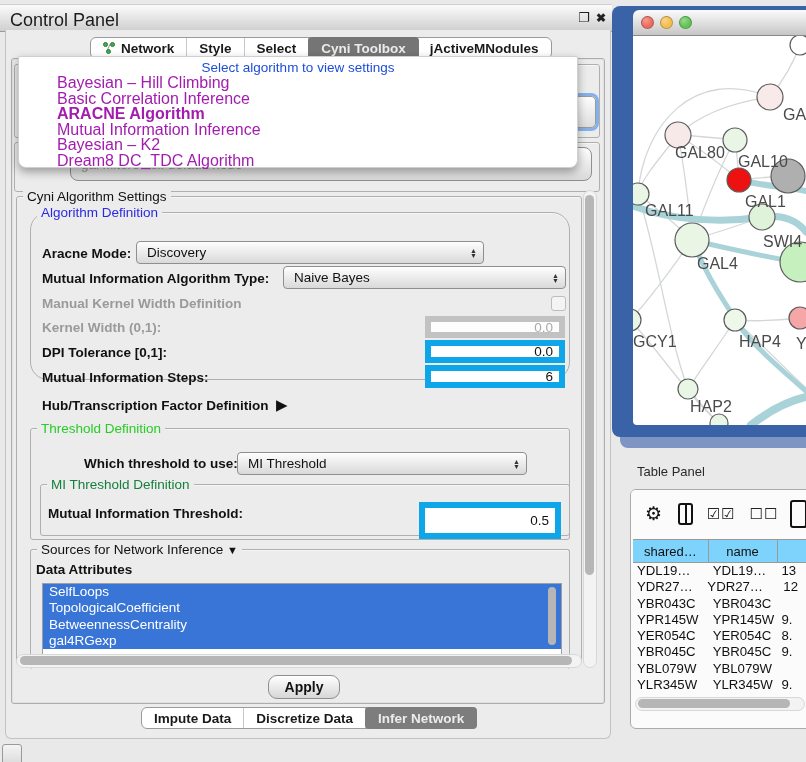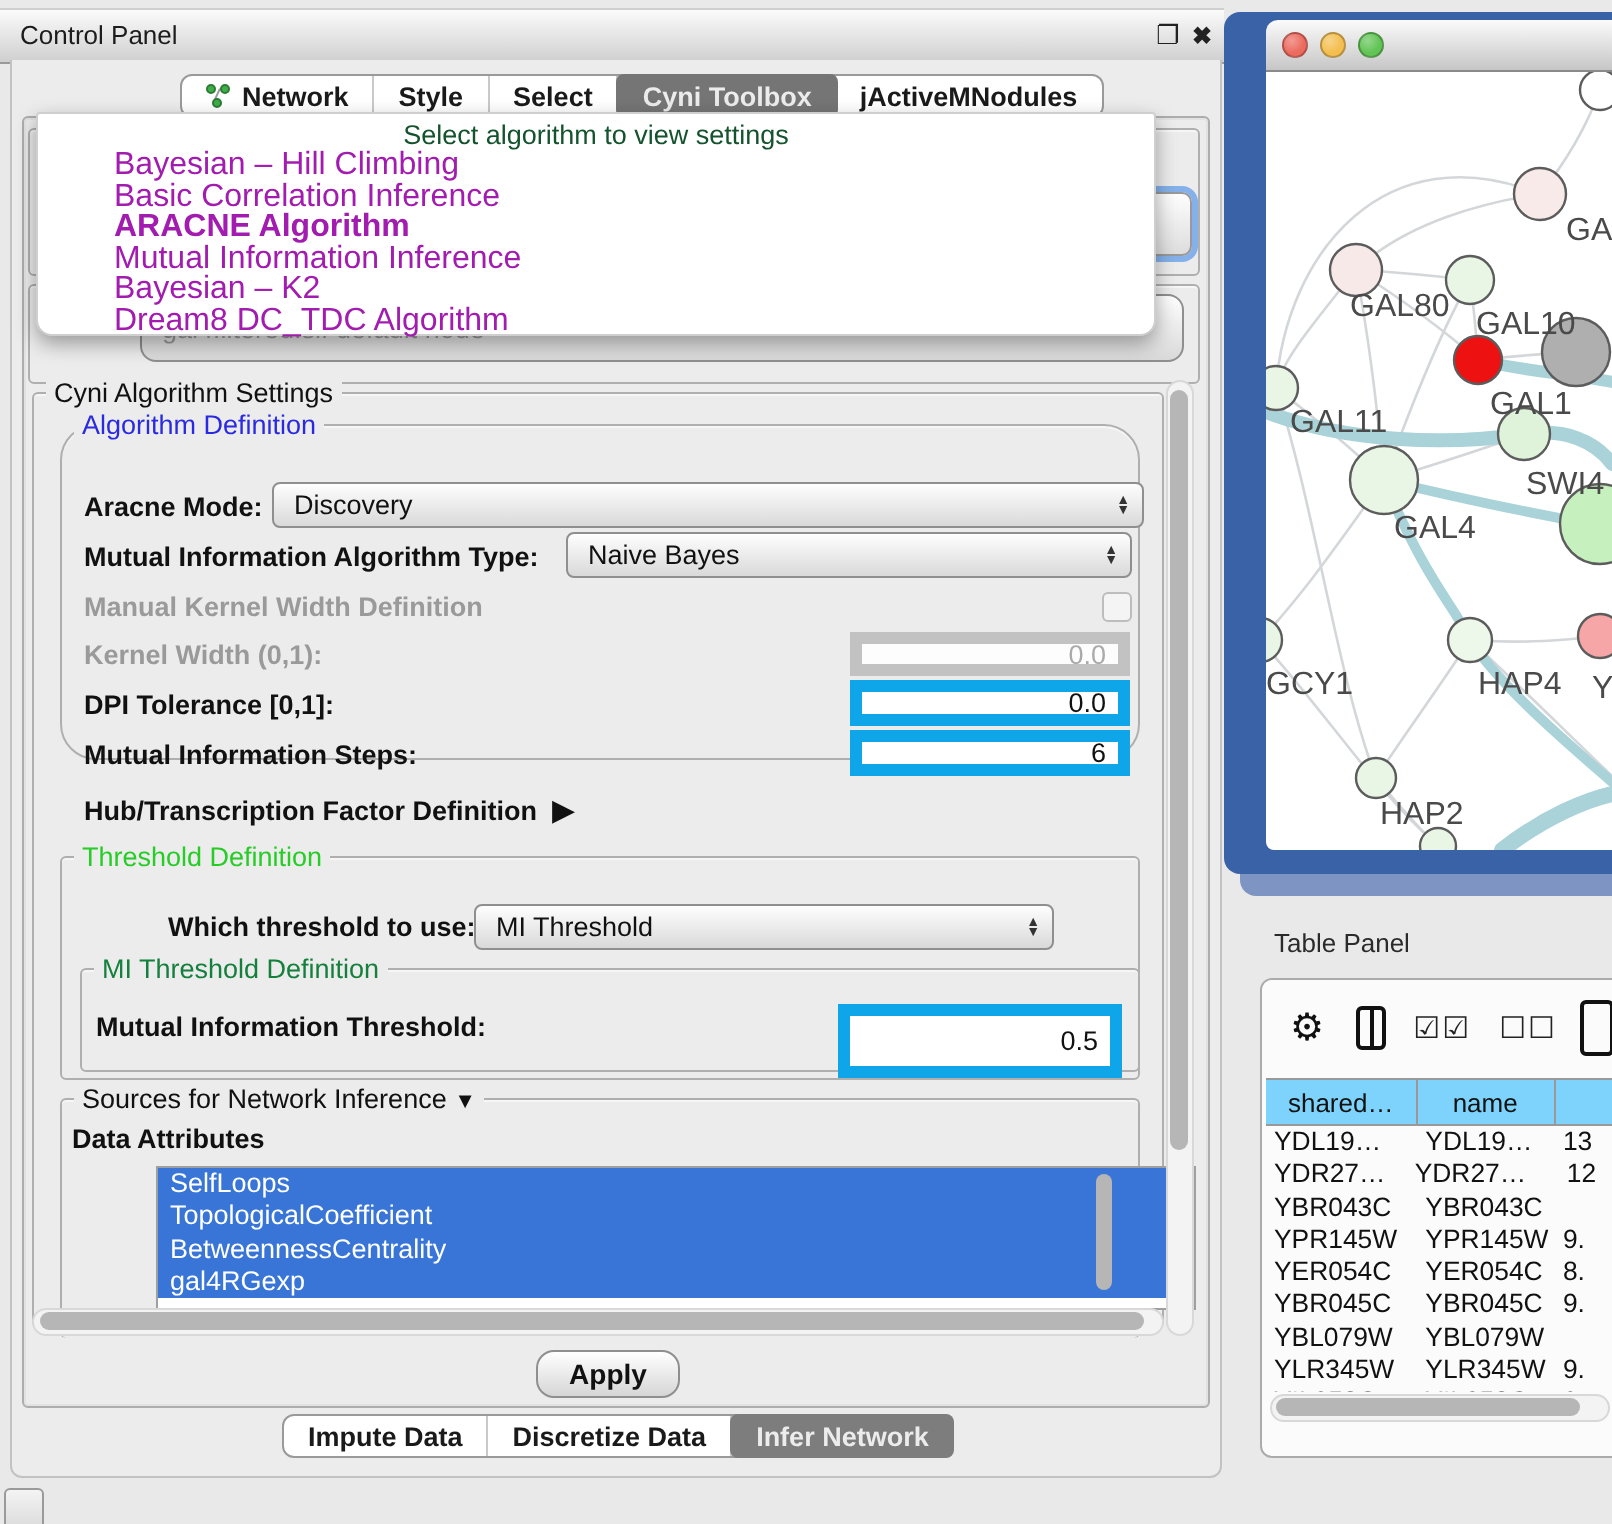--- a/index.html
+++ b/index.html
@@ -2,21 +2,21 @@
 <html><head>
 <meta charset="utf-8">
 <style>
   html,body{margin:0;padding:0;}
   body{width:806px;height:762px;position:relative;background:#E9E9E9;
        font-family:"Liberation Sans", sans-serif;font-size:13px;color:#111;overflow:hidden;}
   .abs{position:absolute;}
   
   .cp-titlebar{left:0;top:4;width:612px;height:26px;
     background:linear-gradient(#FBFBFB,#CFCFCF);border-bottom:1px solid #9a9a9a;border-top:1px solid #cfcfcf;}
-  .cp-title{left:10px;top:9px;font-size:13px;color:#1c1c1c;text-align:right;}
+  .cp-title{left:10px;top:9px;font-size:18px;color:#1c1c1c;text-align:right;}
   .cp-winbtn{top:9px;width:16px;height:16px;text-align:center;font-size:12px;color:#222;line-height:16px;cursor:default;}
   .cp-body{left:5px;top:30px;width:604px;height:708px;background:#ECECEC;
     border:1px solid #C2C2C2;border-top:none;border-radius:0 0 6px 6px;}
   
   .tabbar{background:#FFF;border:1px solid #9a9a9a;border-radius:6px;display:flex;align-items:stretch;height:22px;box-sizing:border-box;}
   .tab{display:flex;align-items:center;padding:0 12px;font-size:13.5px;font-weight:bold;color:#1a1a1a;border-right:1px solid #c9c9c9;white-space:nowrap;}
   .tab:last-child{border-right:none;}
   .tab.seltab{background:#757575;color:#ECECEC;border-right:none;margin:-1px;padding:1px 13px;border-radius:4px;}
   .neticon{width:12px;height:12px;margin-right:6px;position:relative;display:inline-block;}
   .neticon i{position:absolute;width:5px;height:5px;border-radius:50%;background:#3fae49;border:1px solid #2c7c34;box-sizing:border-box;}
@@ -41,21 +41,21 @@
   .sbtrackh{position:absolute;background:#F3F3F3;border:1px solid #D8D8D8;border-radius:7px;}
   
   .attrlist{position:absolute;background:#FFF;border:1px solid #9f9f9f;overflow:hidden;}
   .attritem{height:16.3px;line-height:16.3px;padding-left:6px;font-size:13.5px;color:#fff;background:#3875D7;white-space:nowrap;}
   
   .pushbtn{position:absolute;border:1px solid #8f8f8f;border-radius:9px;background:linear-gradient(#FFFFFF,#D6D6D6);
     font-size:14px;font-weight:bold;display:flex;align-items:center;justify-content:center;}
   
   .popup{left:18px;top:56px;width:560px;height:112px;background:#FFF;border:1px solid #cfcfcf;
     border-radius:2px 2px 8px 8px;box-shadow:0 4px 10px rgba(0,0,0,0.35);z-index:50;padding-top:3px;box-sizing:border-box;}
-  .phead{text-align:center;color:#14532d;font-size:13.5px;height:15px;}
+  .phead{text-align:center;color:#1d4ed8;font-size:13.5px;height:15px;}
   .pitem{padding-left:4px;font-size:16px;height:15.6px;line-height:15.6px;color:#a21caf;white-space:nowrap;margin-left:34px;}
   .pitem.sel{font-weight:bold;}
   
   .netframe{left:612px;top:6px;width:194px;height:431px;background:#3A63A7;border-radius:8px 0 0 8px;}
   .netframe-light{left:620px;top:437px;width:186px;height:11px;background:#7E95C3;border-radius:0 0 0 8px;}
   .nettitle{left:633px;top:10px;width:173px;height:26px;background:linear-gradient(#FBFBFB,#C6C6C6);
     border-bottom:1px solid #8a8a8a;border-radius:6px 0 0 0;display:flex;align-items:center;padding-left:8px;box-sizing:border-box;}
   .light{width:13px;height:13px;border-radius:50%;margin-right:6px;box-sizing:border-box;}
   .netcanvas{left:633px;top:36px;width:173px;height:389px;background:#FFF;border-radius:0 0 0 4px;overflow:hidden;}
   
@@ -110,21 +110,21 @@
 <div class="abs" style="left:14px;top:188px;width:583px;height:480px;">
 
   <div class="group" style="left:2px;top:8px;width:564px;height:466px;">
     <span class="gtitle">Cyni Algorithm Settings</span>
   </div>
 
   <div class="group" style="left:16px;top:24px;width:538px;height:166px;border-radius:18px;">
     <span class="gtitle" style="color:#2A2AE0;">Algorithm Definition</span>
   </div>
   <span class="lbl" style="left:28px;top:58px;">Aracne Mode:</span>
-  <div class="combo" style="left:122px;top:53px;width:436px;height:23px;">
+  <div class="combo" style="left:122px;top:53px;width:348px;height:23px;">
     <span>Discovery</span>
     <span class="spin">
         <span>▲</span>
         <span>▼</span>
       </span>
   </div>
   <span class="lbl" style="left:28px;top:83px;">Mutual Information Algorithm Type:</span>
   <div class="combo" style="left:269px;top:78px;width:283px;height:23px;">
     <span>Naive Bayes</span>
     <span class="spin">
@@ -169,21 +169,21 @@
     <span>0.5</span>
   </div>
 
   <div class="group" style="left:16px;top:361px;width:538px;height:119px;border-bottom:none;">
     <span class="gtitle">
       <span>Sources for Network Inference</span>
       <span style="font-size:11px;">▼</span>
     </span>
   </div>
   <span class="lbl" style="left:22px;top:374px;">Data Attributes</span>
-  <div class="attrlist" style="left:28px;top:395px;width:518px;height:70px;margin-left:36px;">
+  <div class="attrlist" style="left:28px;top:395px;width:518px;height:70px;">
     <div id="attr-items">
         <div class="attritem" style="background: rgb(56, 117, 215);">SelfLoops</div>
         <div class="attritem" style="background: rgb(56, 117, 215);">TopologicalCoefficient</div>
         <div class="attritem" style="background: rgb(56, 117, 215);">BetweennessCentrality</div>
         <div class="attritem" style="background: rgb(56, 117, 215);">gal4RGexp</div>
       </div>
   </div>
   <div class="sbthumb" style="left:534px;top:399px;width:8px;height:58px;"></div>
 
   <div class="sbtrackv" style="left:569px;top:2px;width:12px;height:476px;">

